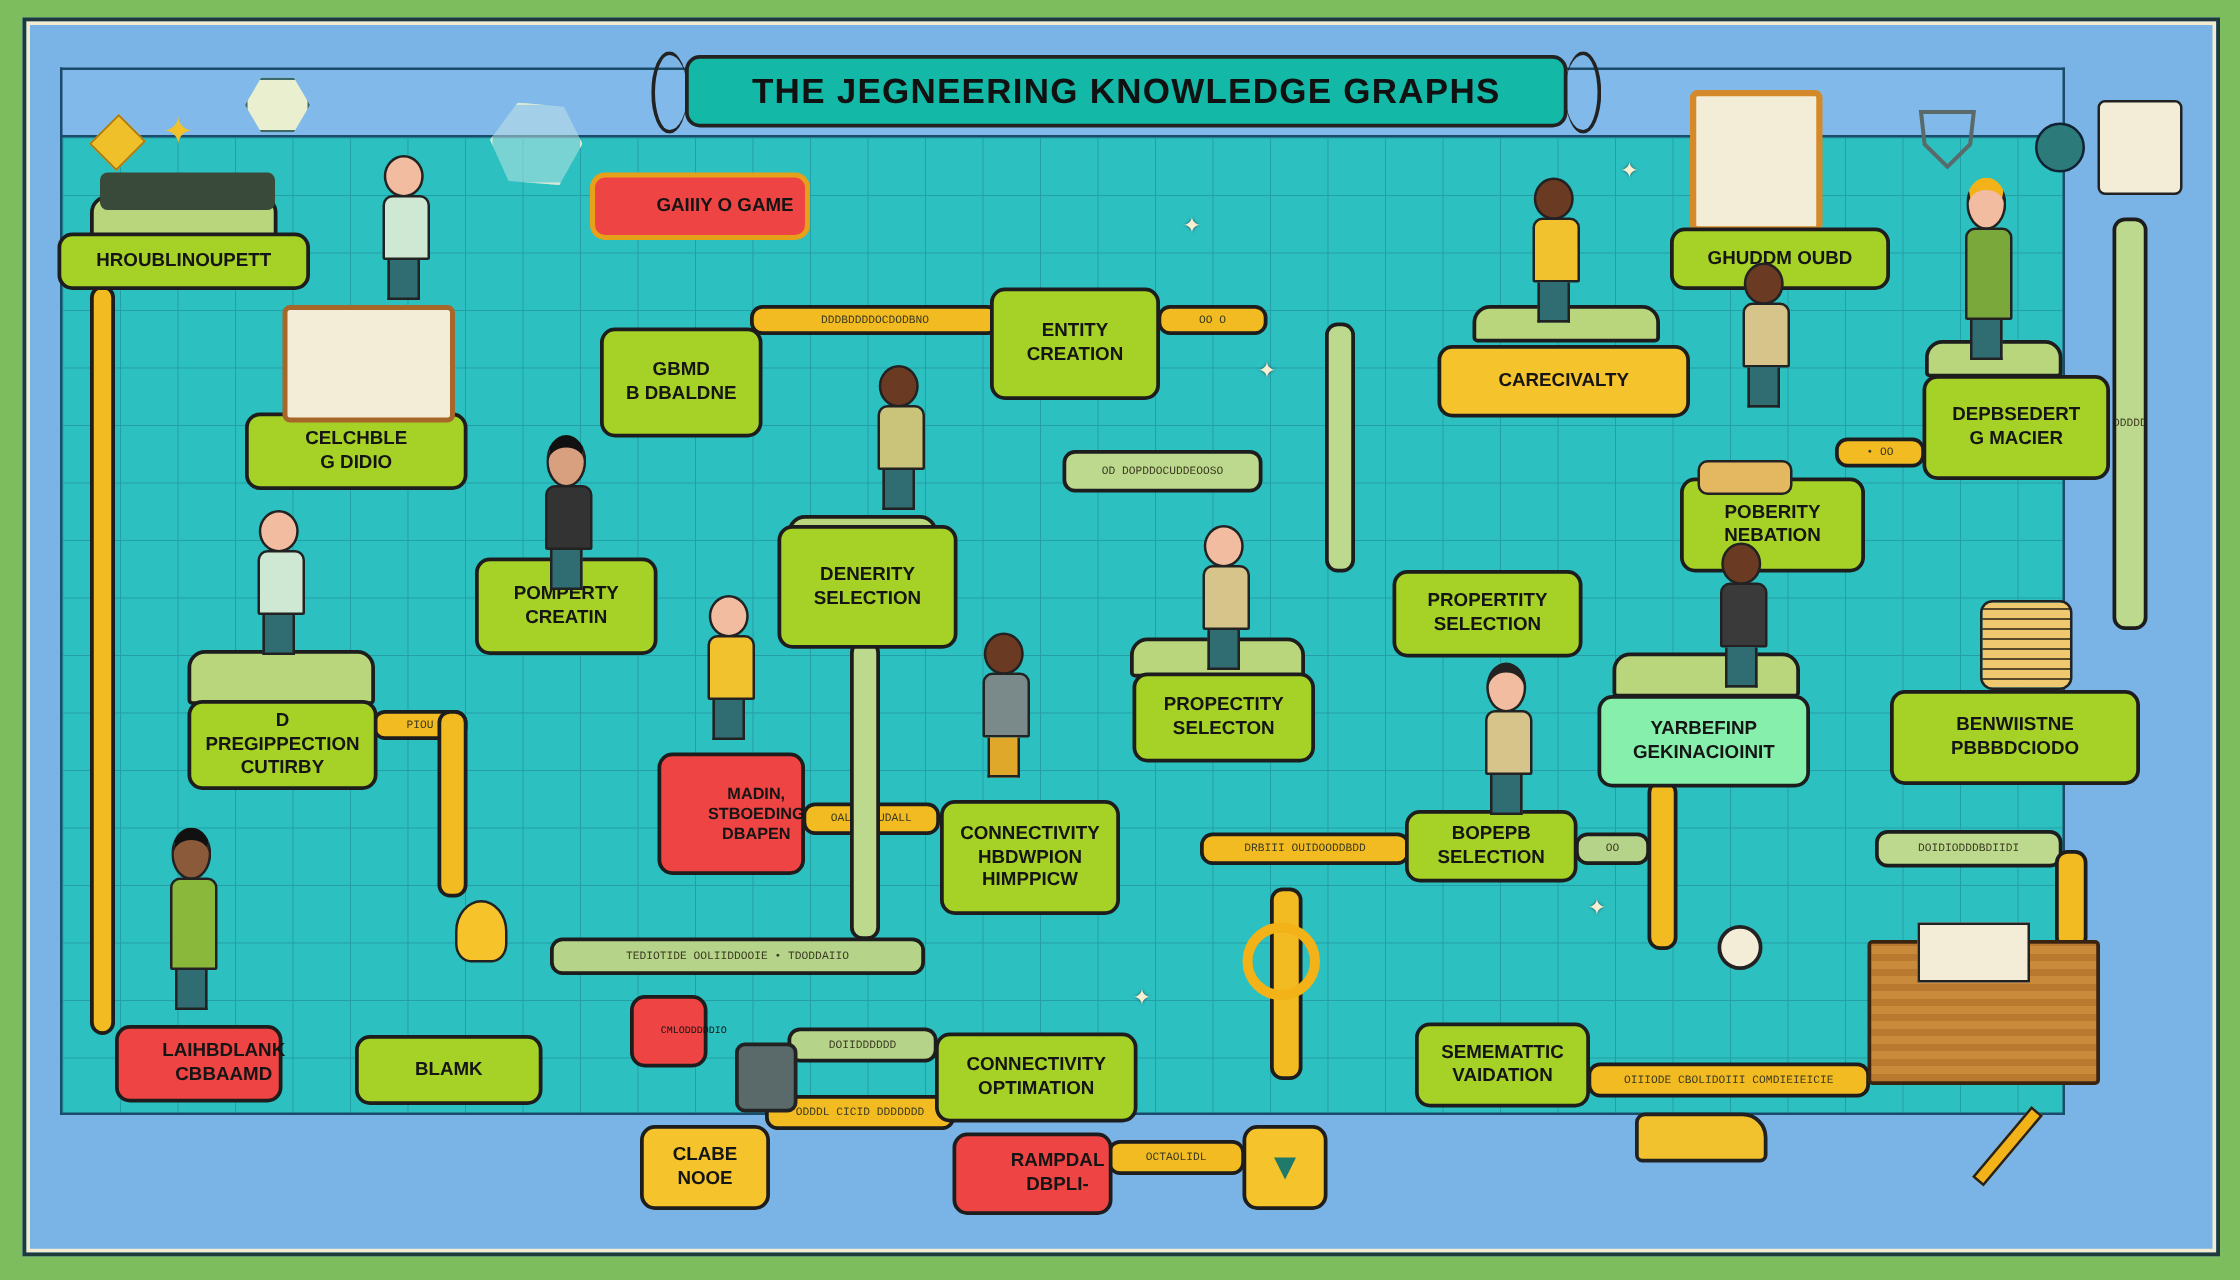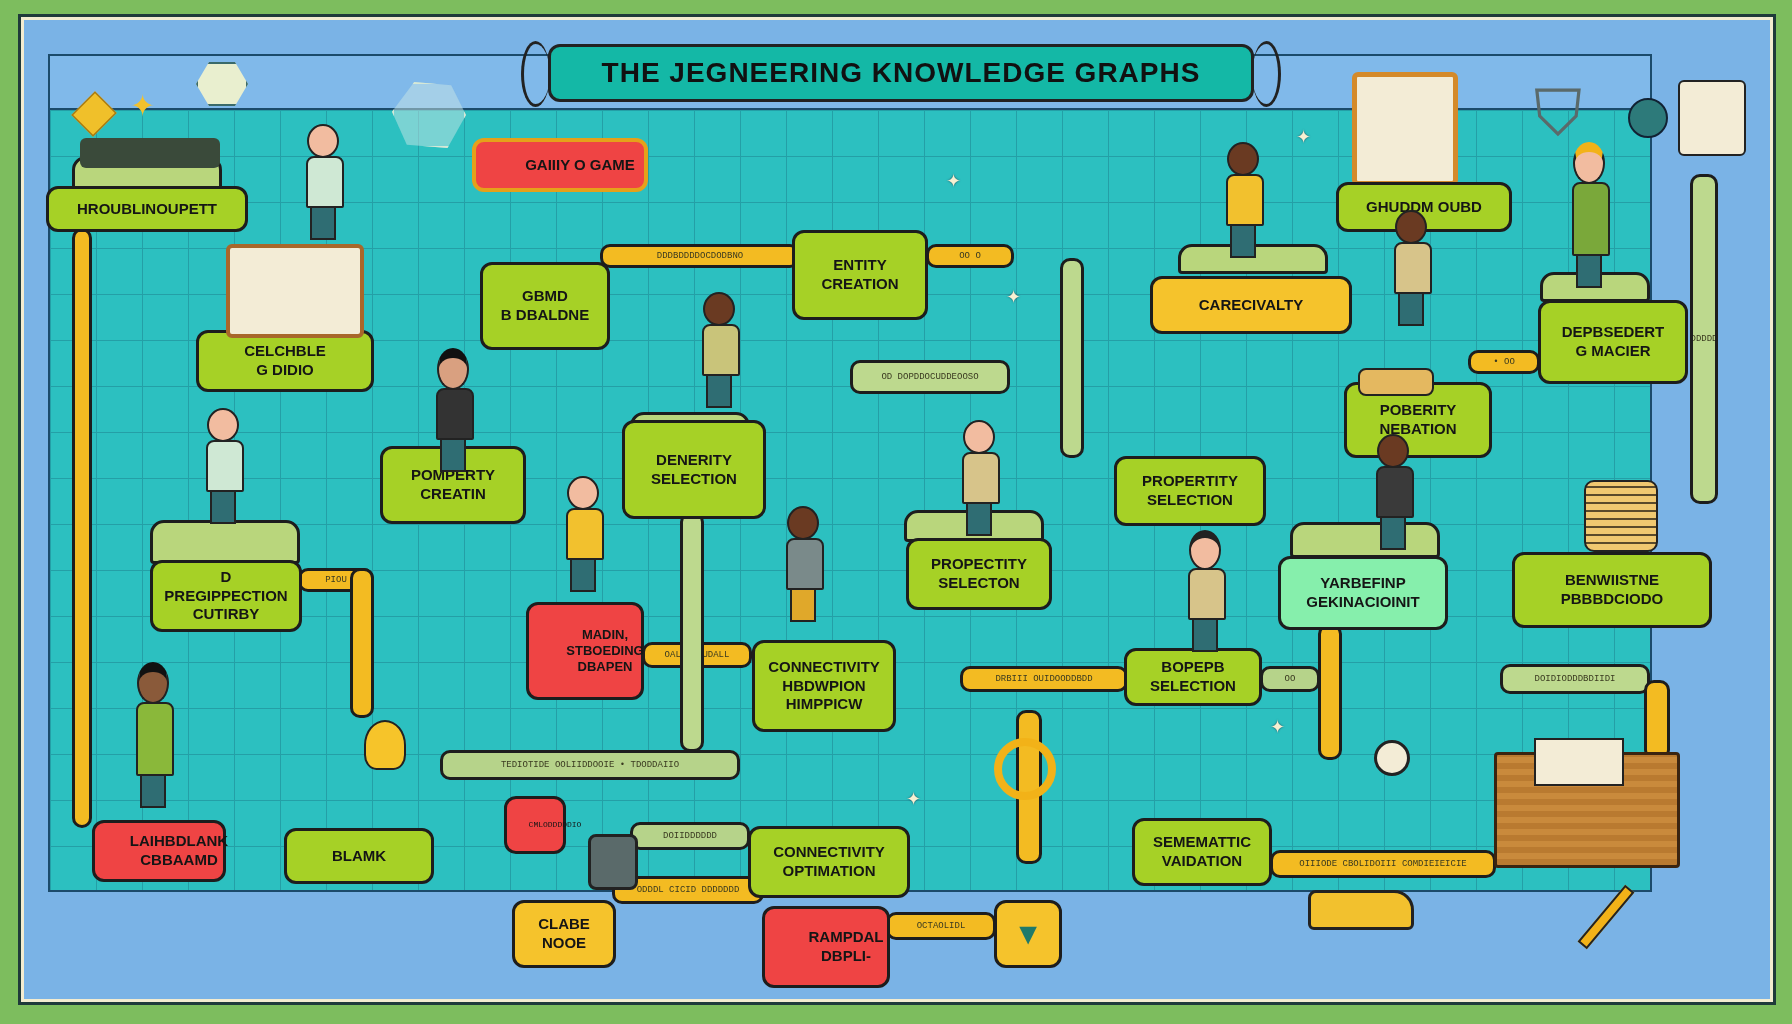--- a/index.html
+++ b/index.html
@@ -172,21 +172,21 @@
     <span>OPTIMATION</span>
   </div>
 <div class="node lime" style="left:1132px;top:818px;width:140px;height:68px;">
     <span>SEMEMATTIC</span>
     <span>VAIDATION</span>
   </div>
 <div class="node yellow" style="left:512px;top:900px;width:104px;height:68px;">
     <span>CLABE</span>
     <span>NOOE</span>
   </div>
-<div class="node cream" style="left:762px;top:906px;width:128px;height:82px;">
+<div class="node cream" style="left:762px;top:906px;width:128px;height:66px;">
     <span>RAMPDAL</span>
     <span>DBPLI-</span>
   </div>
 <div class="node yellow" style="left:994px;top:900px;width:68px;height:68px;">
     <span style="color:#1f7a6a;font-size:30px;">▼</span>
   </div>
 
 <div class="node cream" style="left:504px;top:796px;width:62px;height:58px;font-size:8px;font-family:'Liberation Mono',monospace;font-weight:normal;">
     <span>CMLODDDDDIO</span>
   </div>

